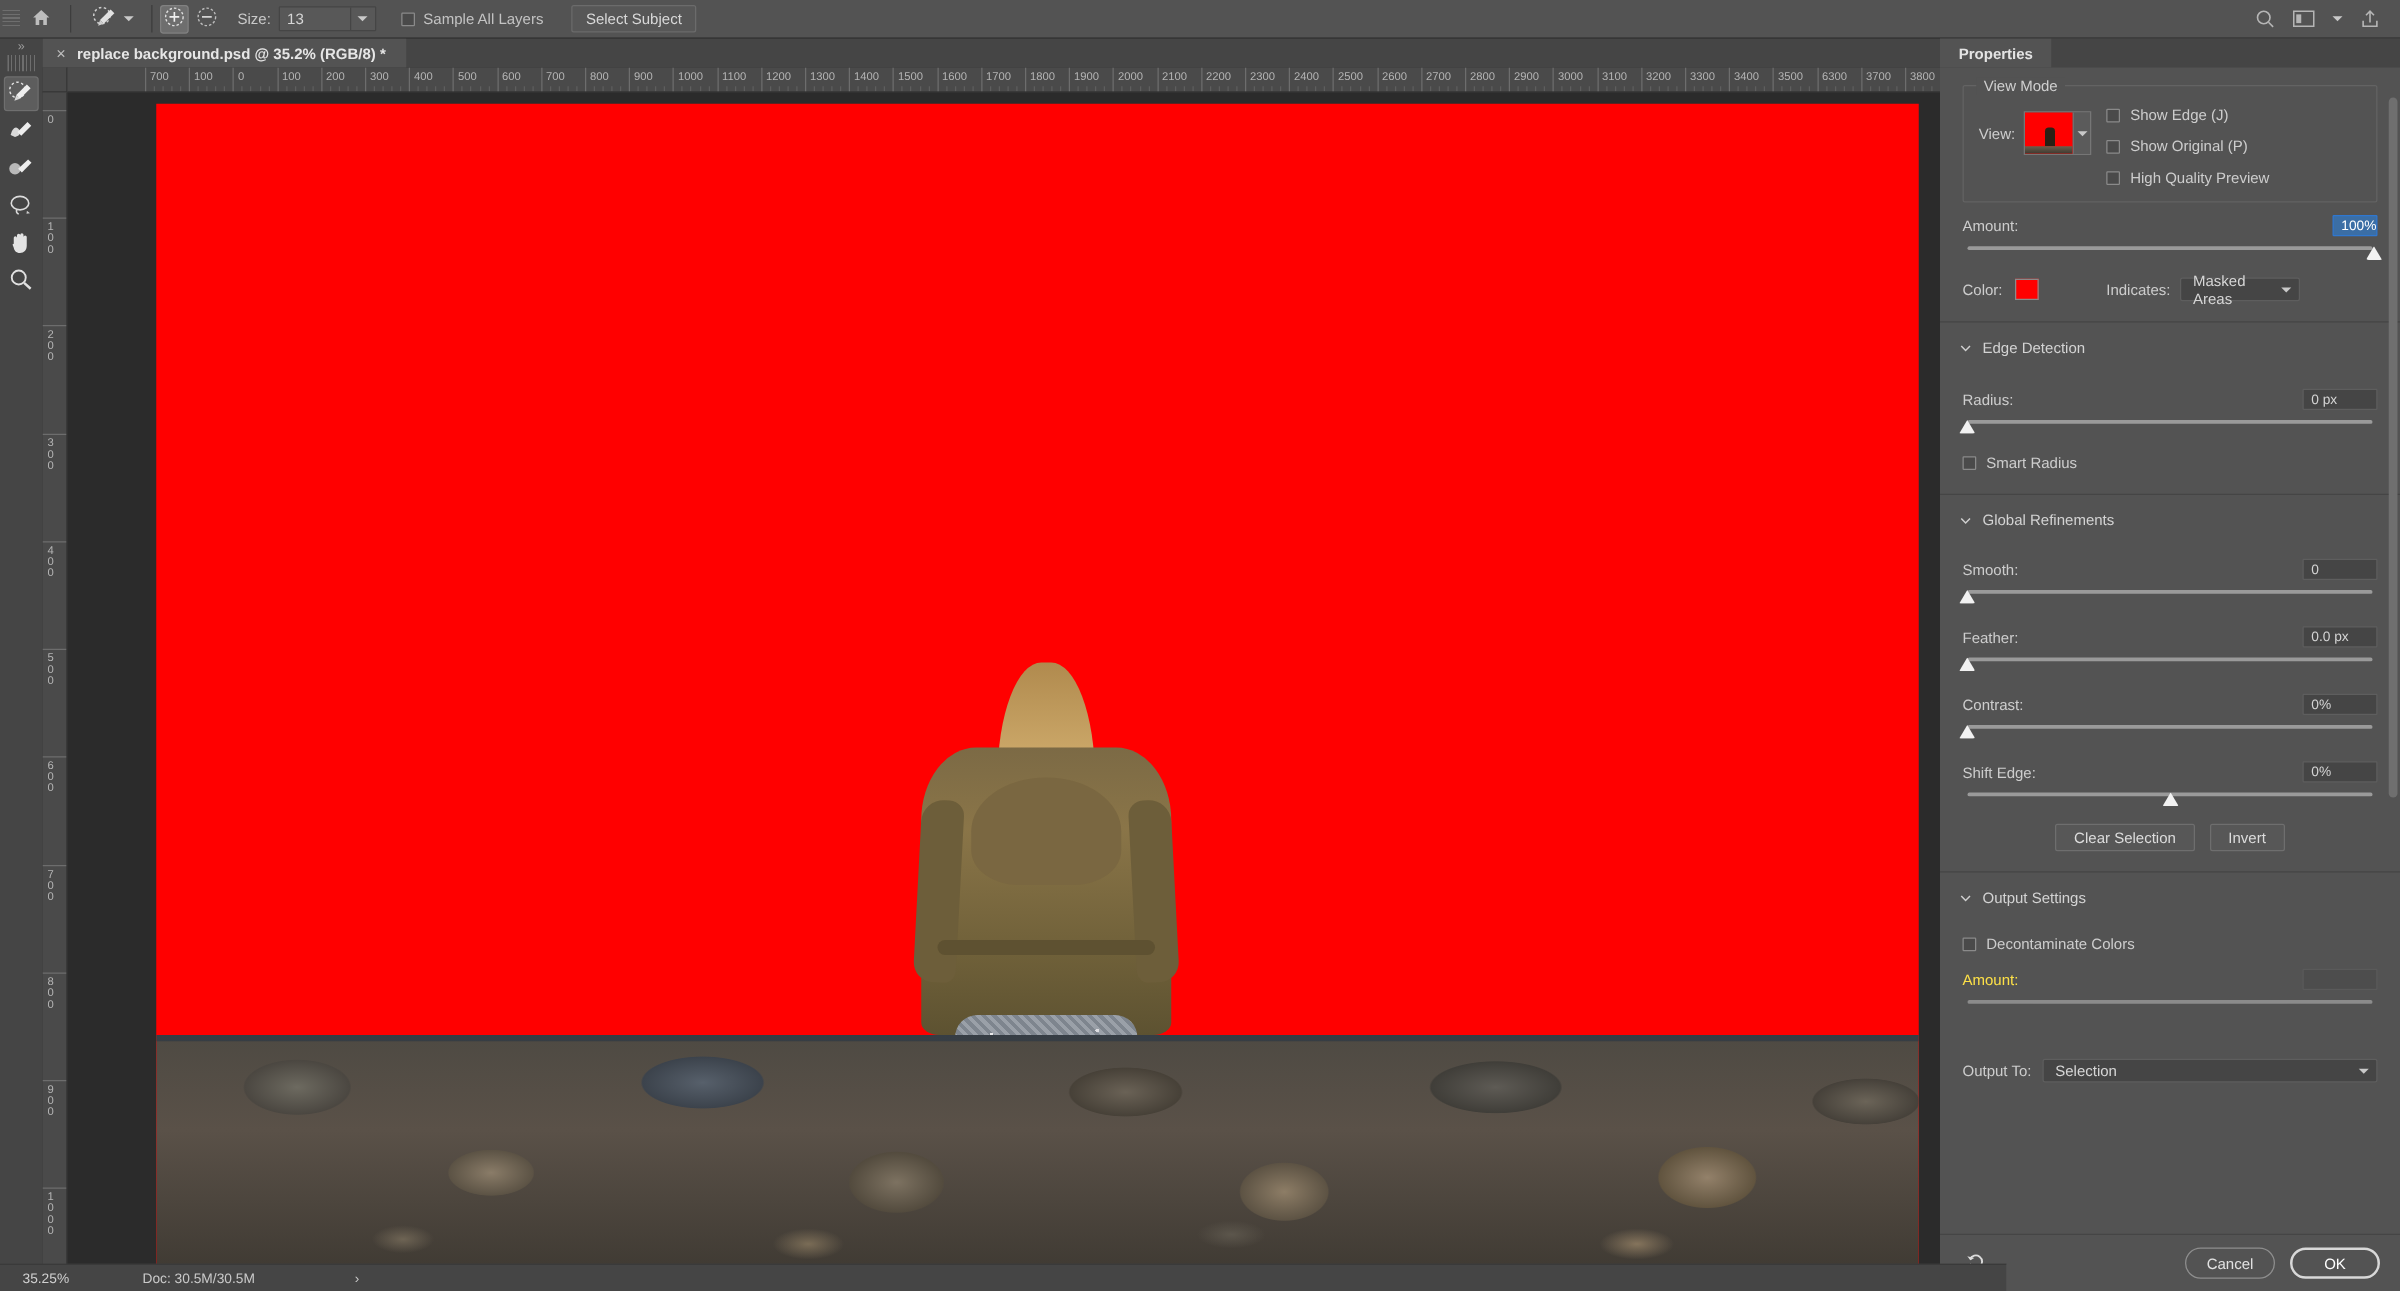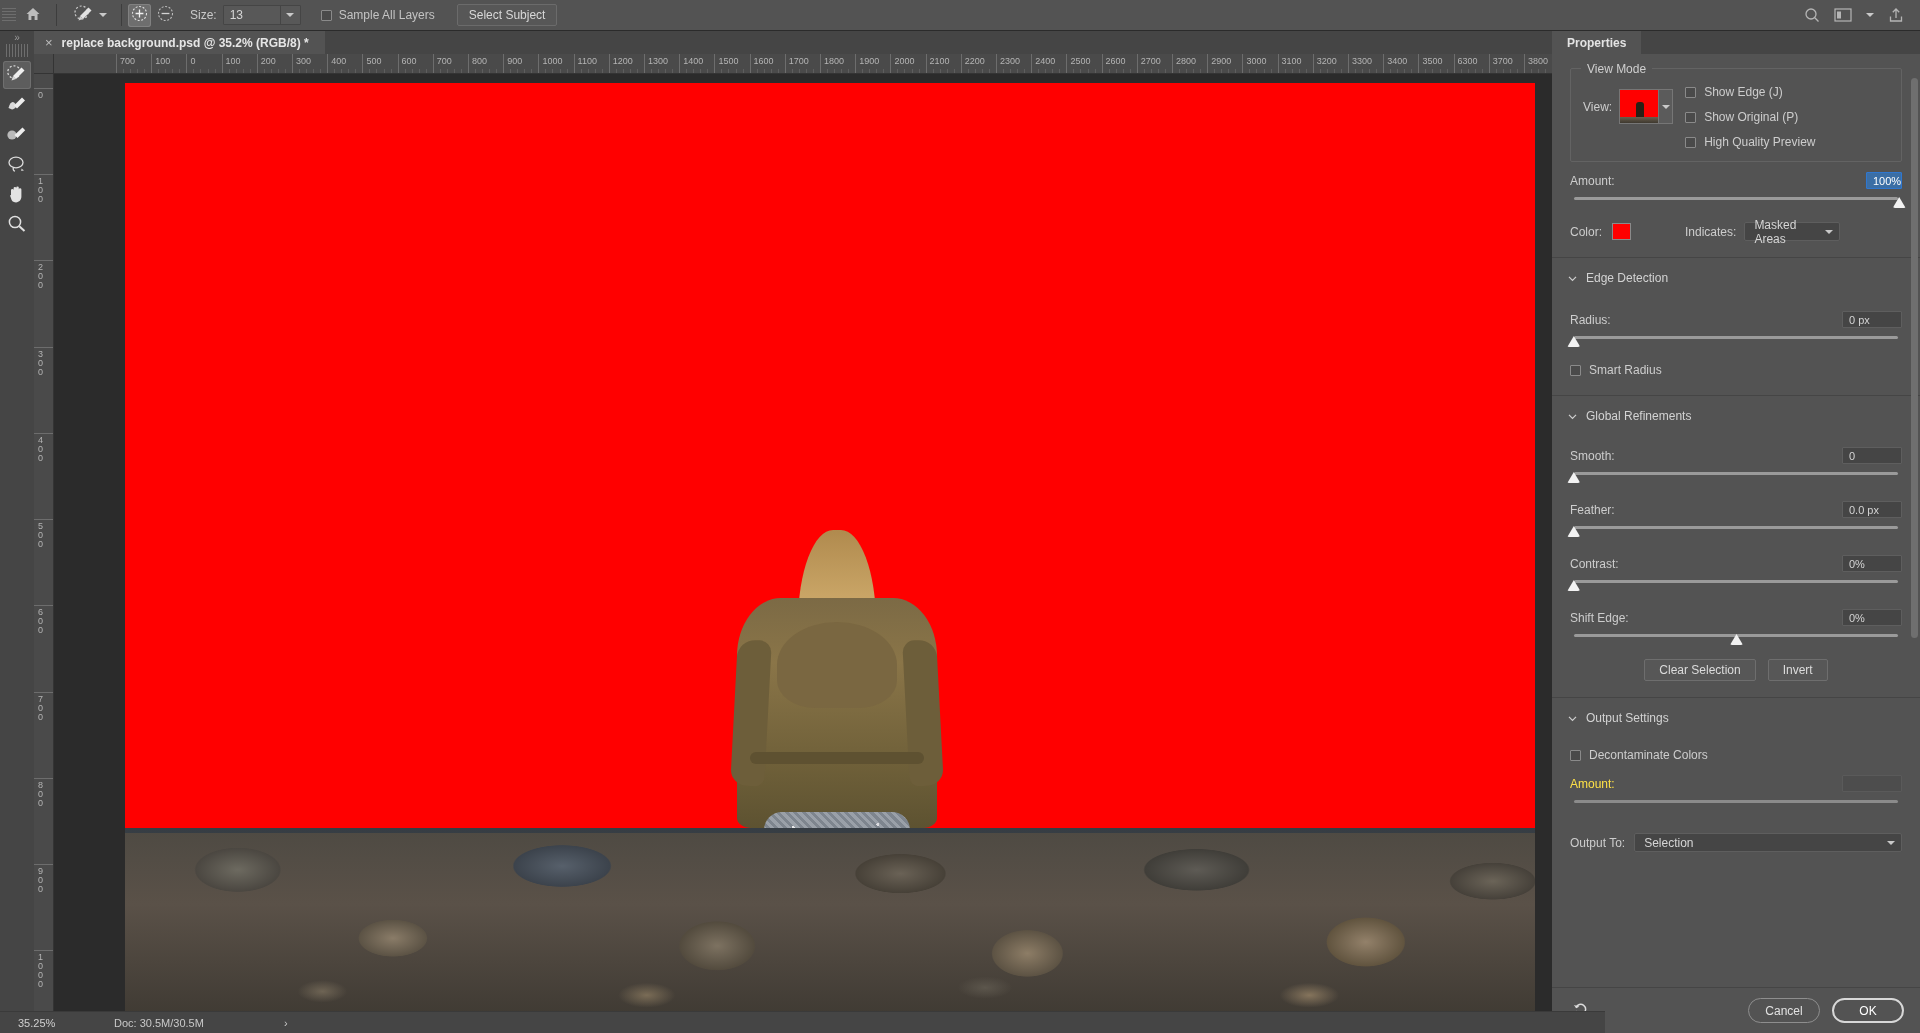--- a/index.html
+++ b/index.html
@@ -963,21 +963,21 @@
       </div>
 
       <div class="row" style="justify-content:space-between; margin-top:13px;">
         <span class="row-label" style="color:#fde047;">Amount:</span>
         <div class="num-field disabled" style="width:60px;"></div>
       </div>
       <div class="slider">
         <div class="track dim"></div>
       </div>
 
-      <div class="row" style="margin-top:22px;">
+      <div class="row" style="margin-top:36px;">
         <span class="row-label">Output To:</span>
         <div class="select" style="flex:1; margin-left:9px;">
           <span>Selection</span>
           <i class="caret-sm"></i>
         </div>
       </div>
     </div>
 
     <div class="panel-footer">
       <div class="reset-ic">

